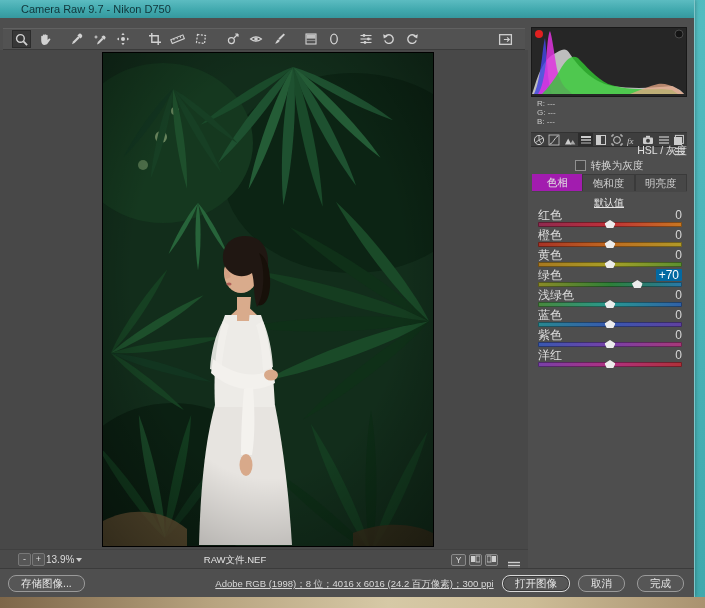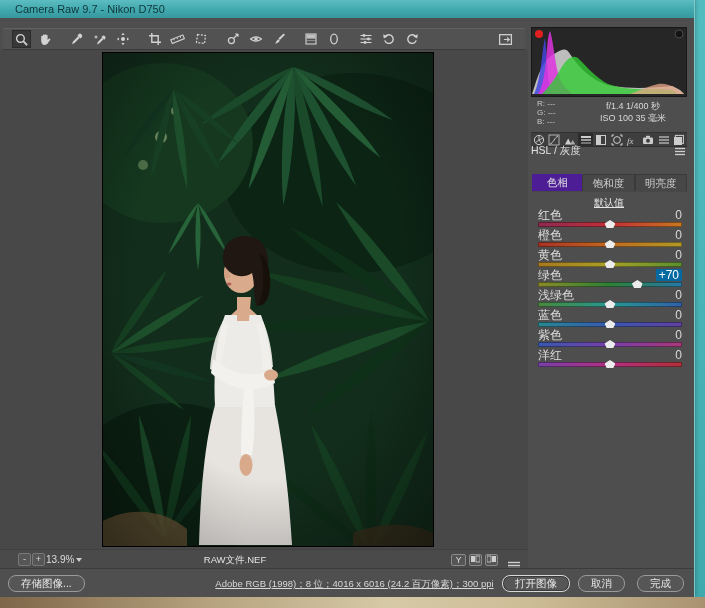--- a/index.html
+++ b/index.html
@@ -10,45 +10,45 @@
     -webkit-font-smoothing:antialiased;
   }
   #desktop-right{position:absolute;right:0;top:0;width:11px;height:608px;
     background:linear-gradient(180deg,#45b0b5 0%,#8fd0c8 14%,#e6e2cf 40%,#e9e5d2 72%,#63bab2 90%,#bba True 100%);}
   #desktop-bottom{position:absolute;left:0;bottom:0;width:705px;height:11px;
     background:linear-gradient(90deg,#7d6649 0%,#b7a37f 30%,#d6c9a6 55%,#cdbd97 75%,#a99270 100%);}
   #window{position:absolute;left:0;top:0;width:694px;height:597px;background:#4e4e4e;
     border-right:1px solid #7fc6c9;box-shadow:0 0 4px rgba(0,0,0,.35);}
   #titlebar{position:absolute;left:0;top:0;width:694px;height:18px;
     background:linear-gradient(180deg,#5cbcc1 0%,#41a9ae 55%,#35989e 100%);
-    color:#10353a;font-size:11px;line-height:18px;padding-left:15px;box-sizing:border-box;}
+    color:#10353a;font-size:11px;line-height:18px;padding-left:21px;box-sizing:border-box;}
   #toolbar{position:absolute;left:3px;top:28px;width:522px;height:22px;background:#525252;
     border-top:1px solid #616161;border-bottom:1px solid #3b3b3b;
     display:flex;align-items:center;padding-left:9px;box-sizing:border-box;}
   .tool{width:19px;height:18px;display:flex;align-items:center;justify-content:center;flex:0 0 auto;margin-right:4px;}
   .tool.gap{margin-left:9px;}
   .tool.sel{background:#383838;box-shadow:inset 0 0 0 1px #2b2b2b;}
   .tool svg{display:block;}
   #fullscreen-btn{margin-left:auto;margin-right:10px;}
   
   #histogram{position:absolute;left:531px;top:27px;width:156px;height:70px;background:#262626;
     border:1px solid #181818;box-sizing:border-box;}
   #histinfo{position:absolute;left:531px;top:99px;width:156px;height:27px;color:#cfcfcf;}
   .rgbrow{font-size:8px;line-height:9px;padding-left:6px;color:#c8c8c8;}
   #exinfo{position:absolute;left:48px;top:1px;width:108px;text-align:center;font-size:9px;line-height:12px;color:#d8d8d8;}
   #panel-icons{position:absolute;left:531px;top:132px;width:156px;height:15px;background:#3e3e3e;
     border-top:1px solid #323232;border-bottom:1px solid #2e2e2e;display:flex;box-sizing:border-box;}
   .picon{flex:1;display:flex;align-items:center;justify-content:center;height:100%;}
   .picon.sel{background:#2c2c2c;}
-  #panel-header{position:absolute;left:531px;top:144px;width:156px;height:13px;text-align:left;
+  #panel-header{position:absolute;left:531px;top:144px;width:156px;height:13px;text-align:right;
     color:#e0e0e0;font-size:10.5px;line-height:13px;}
   #panel-menu{position:absolute;right:2px;top:2px;}
   #gray-row{position:absolute;left:531px;top:159px;width:156px;height:13px;display:flex;align-items:center;justify-content:center;color:#d6d6d6;font-size:10.5px;}
   #gray-check{width:9px;height:9px;border:1px solid #909090;background:#454545;margin-right:5px;}
-  #tabs{position:absolute;left:532px;top:174px;width:155px;height:17px;display:flex;background:#4c1d95;border-bottom:1px solid #474747;}
+  #tabs{position:absolute;left:532px;top:174px;width:155px;height:17px;display:flex;background:#a21caf;border-bottom:1px solid #474747;}
   .tab{flex:1;text-align:center;font-size:10.5px;line-height:17px;color:#e2e2e2;}
   .tab.off{background:#474747;border:1px solid #3a3a3a;border-bottom:none;color:#cfcfcf;}
   #default-link{position:absolute;left:531px;top:196px;width:156px;text-align:center;
     color:#e4e4e4;font-size:10px;text-decoration:underline;}
   #sliders{position:absolute;left:538px;top:209px;width:144px;}
   .slider{position:relative;height:20px;}
   .srow{display:flex;justify-content:space-between;font-size:12px;line-height:12px;color:#dedede;gap:48px;}
   .sval{color:#d8d8d8;}
   .sval.hl{background:#0369a1;color:#fff;padding:0 3px;border-radius:1px;}
   .track{position:relative;height:5px;margin-top:1px;border-radius:1px;box-shadow:inset 0 0 0 1px rgba(0,0,0,.35);}
@@ -214,24 +214,20 @@
       </g>
       <circle cx="7" cy="6" r="4" fill="#e02020"></circle>
       <circle cx="147" cy="6" r="4" fill="#141414" stroke="#4a4a4a"></circle>
     </svg>
   </div>
 
   <div id="histinfo">
     <div class="rgbrow"><span>R:</span> <span>---</span></div>
     <div class="rgbrow"><span>G:</span> <span>---</span></div>
     <div class="rgbrow"><span>B:</span> <span>---</span></div>
-    <div id="exinfo">
-      <div>f/1.4  1/400 秒</div>
-      <div>ISO 100  35 毫米</div>
-    </div>
   </div>
 
   <div id="panel-icons">
       <span class="picon">
         <svg width="12" height="12" viewBox="0 0 12 12">
           <circle cx="6" cy="6" r="4.6" fill="none" stroke="#cccccc"></circle>
           <path d="M6 1.4 L6 6 L10.2 4 M6 6 L2.2 8.8 M6 6 L8.6 9.8" stroke="#cccccc" stroke-width=".9" fill="none"></path>
         </svg>
       </span>
       <span class="picon">
@@ -302,20 +298,24 @@
       <svg width="10" height="9" viewBox="0 0 10 9">
           <g stroke="#cfcfcf" stroke-width="1.3">
             <line x1="0" y1="1.5" x2="10" y2="1.5"></line>
             <line x1="0" y1="4.5" x2="10" y2="4.5"></line>
             <line x1="0" y1="7.5" x2="10" y2="7.5"></line>
           </g>
         </svg>
     </span>
   </div>
 
+  <div id="gray-row">
+    <span id="gray-check"></span>
+    <span>转换为灰度</span>
+  </div>
 
   <div id="tabs">
     <div class="tab">色相</div>
     <div class="tab off">饱和度</div>
     <div class="tab off">明亮度</div>
   </div>
 
   <div id="default-link">默认值</div>
 
   <div id="sliders">

